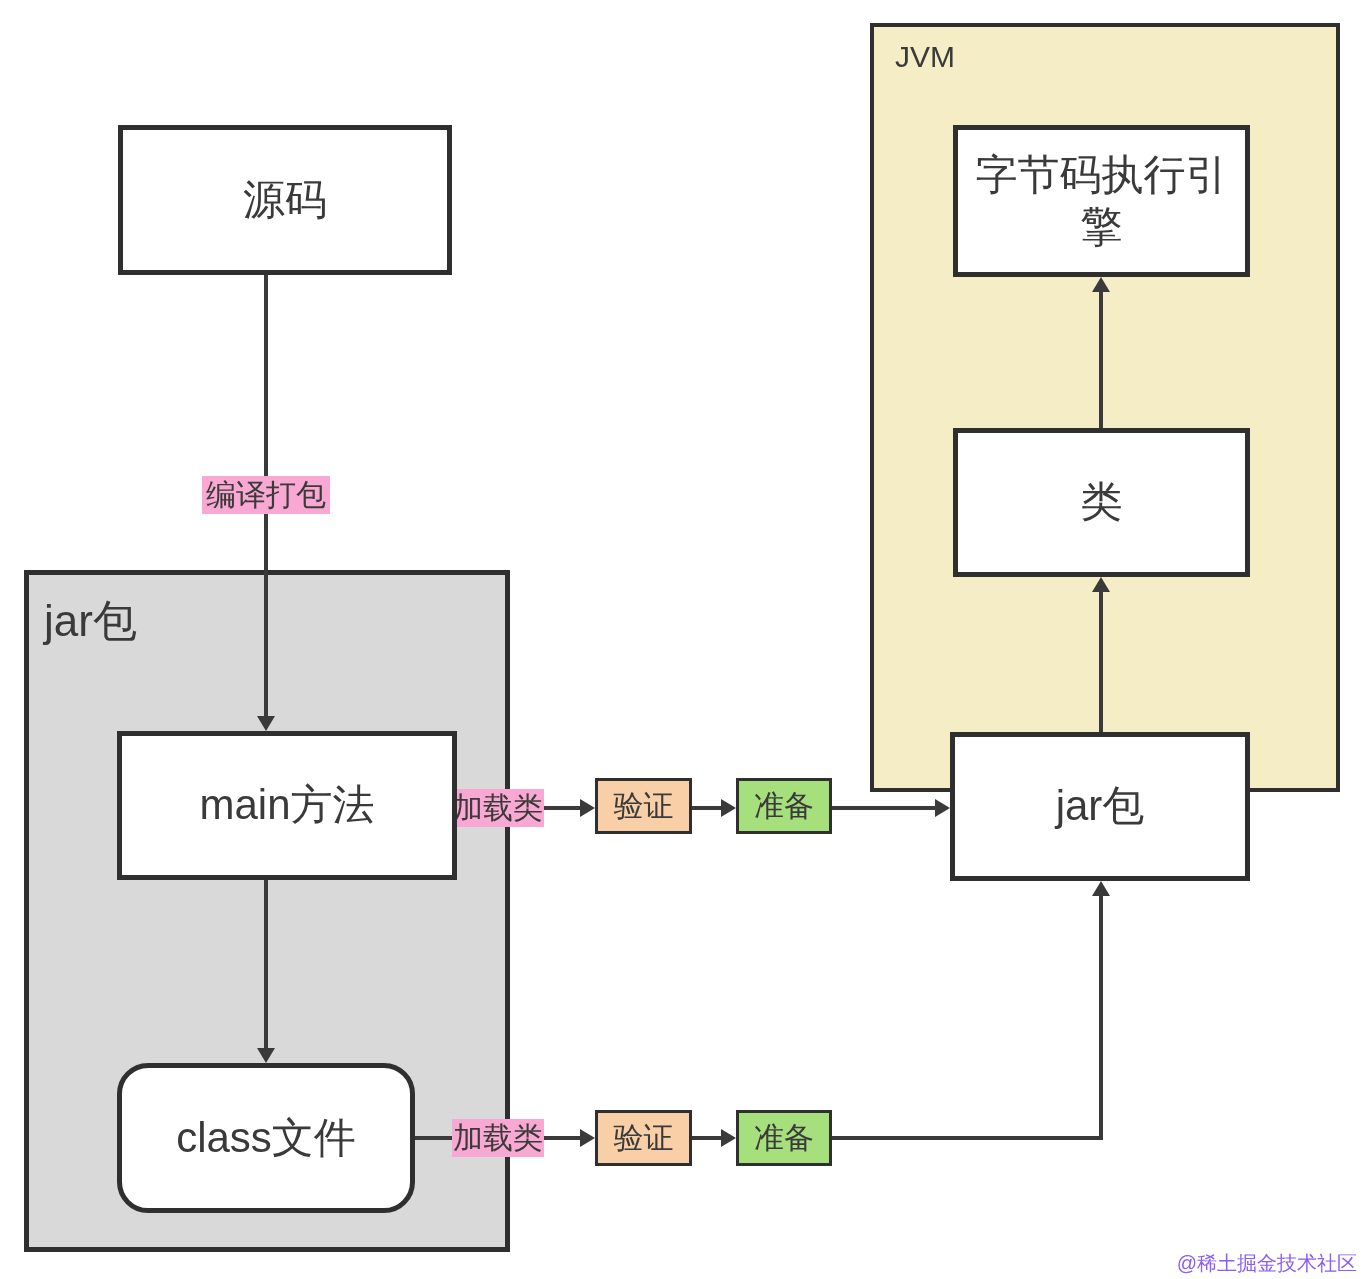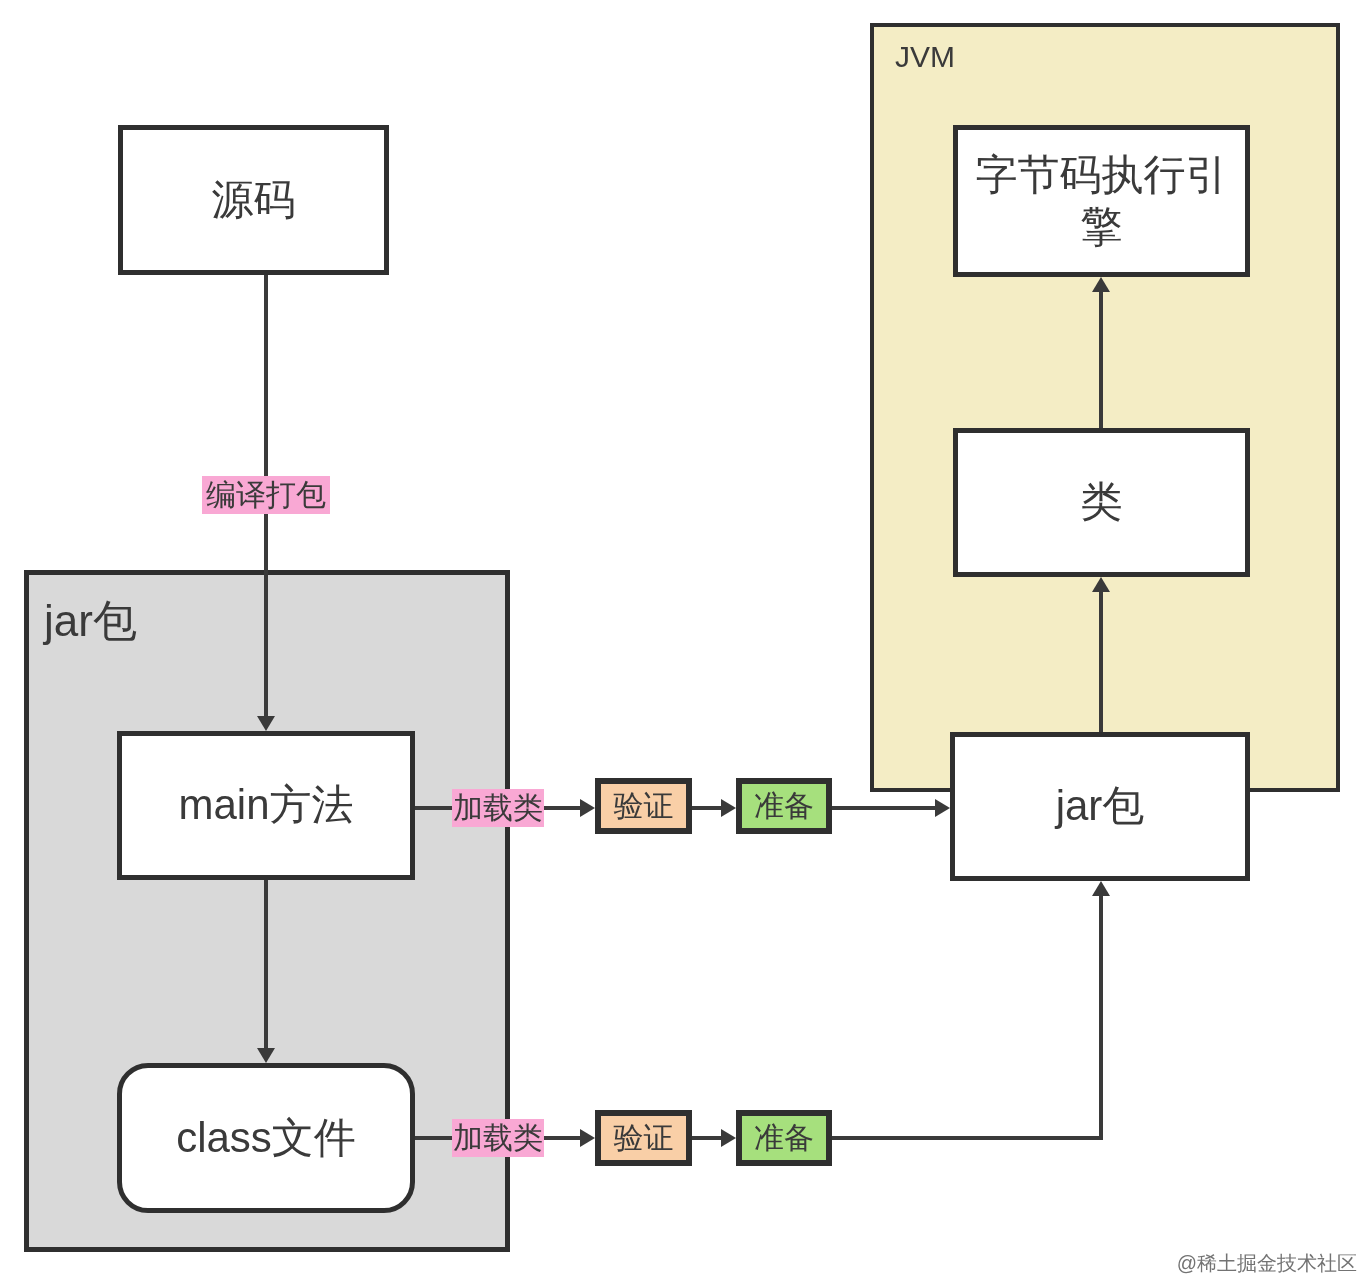--- a/index.html
+++ b/index.html
@@ -28,21 +28,21 @@
     z-index:1;
   }
   .container-label {
     position:absolute;
     font-size:44px; color:#3a3a3a;
     z-index:2;
     white-space:nowrap;
   }
   .step {
     position:absolute;
-    border:6px solid #737373;
+    border:3px solid #737373;
     box-sizing:border-box;
     display:flex; align-items:center; justify-content:center;
     font-size:30px; color:#3a3a3a;
     z-index:4;
   }
   .edge-label {
     position:absolute;
     background:#f9a8d4;
     display:flex; align-items:center; justify-content:center;
     font-size:30px; color:#3a3a3a;
@@ -99,25 +99,25 @@
   <div class="line" style="left:832px; top:1136px; width:271px; height:4px;"></div>
   <div class="line" style="left:1099px; top:893px; width:4px; height:247px;"></div>
   <div class="ah ah-up" style="left:1092px; top:881px;"></div>
 
   <div class="line" style="left:1099px; top:589px; width:4px; height:143px;"></div>
   <div class="ah ah-up" style="left:1092px; top:577px;"></div>
 
   <div class="line" style="left:1099px; top:289px; width:4px; height:139px;"></div>
   <div class="ah ah-up" style="left:1092px; top:277px;"></div>
 
-  <div class="node" style="left:118px; top:125px; width:271px; height:150px;">
+  <div class="node" style="left:118px; top:125px; width:334px; height:150px;">
     <span>源码</span>
   </div>
 
-  <div class="node" style="left:117px; top:731px; width:298px; height:149px;">
+  <div class="node" style="left:117px; top:731px; width:340px; height:149px;">
     <span>main方法</span>
   </div>
 
   <div class="node" style="left:117px; top:1063px; width:298px; height:150px;border-radius:31px;">
     <span>class文件</span>
   </div>
 
   <div class="node" style="left:953px; top:125px; width:297px; height:152px; padding:0 2px;">
     <span>字节码执行引擎</span>
   </div>
@@ -139,15 +139,15 @@
   </div>
 
   <div class="step" style="left: 595px; top: 1110px; width: 97px; height: 56px; background-color: rgb(249, 207, 167); border-color: rgb(47, 47, 47);">
     <span>验证</span>
   </div>
 
   <div class="step" style="left: 736px; top: 1110px; width: 96px; height: 56px; background-color: rgb(166, 224, 125); border-color: rgb(47, 47, 47);">
     <span>准备</span>
   </div>
 
-  <div class="watermark" style="color: #737373;">@稀土掘金技术社区</div>
+  <div class="watermark" style="color: #8b5cf6;">@稀土掘金技术社区</div>
 
 </div>
 
 </body></html>

